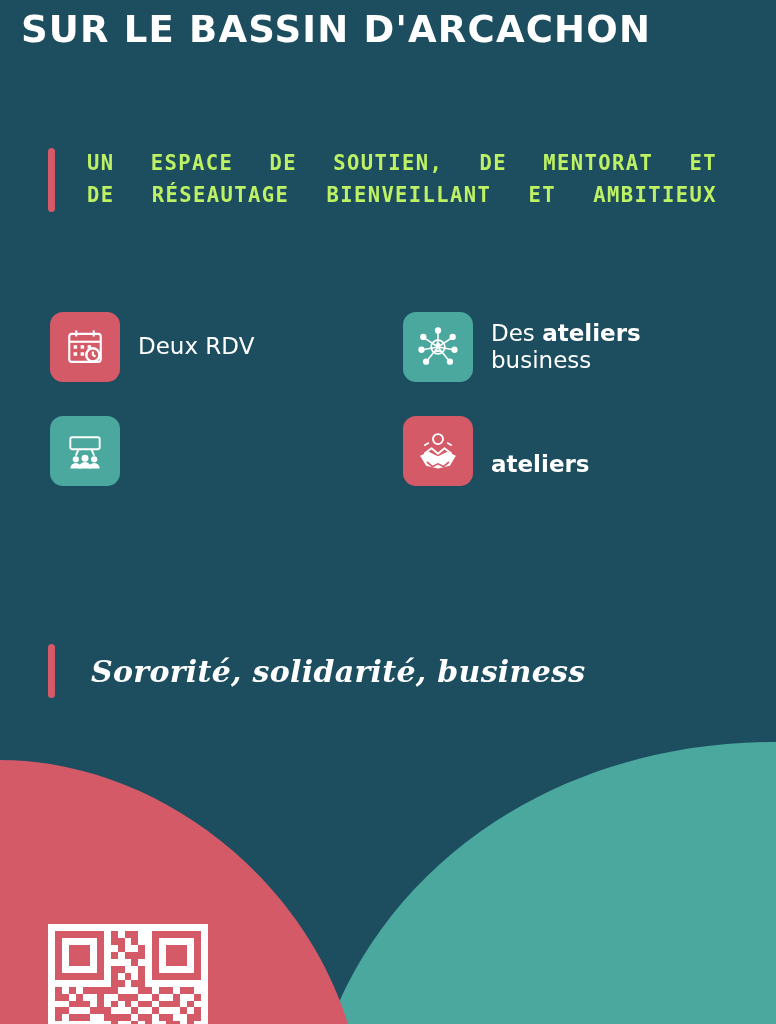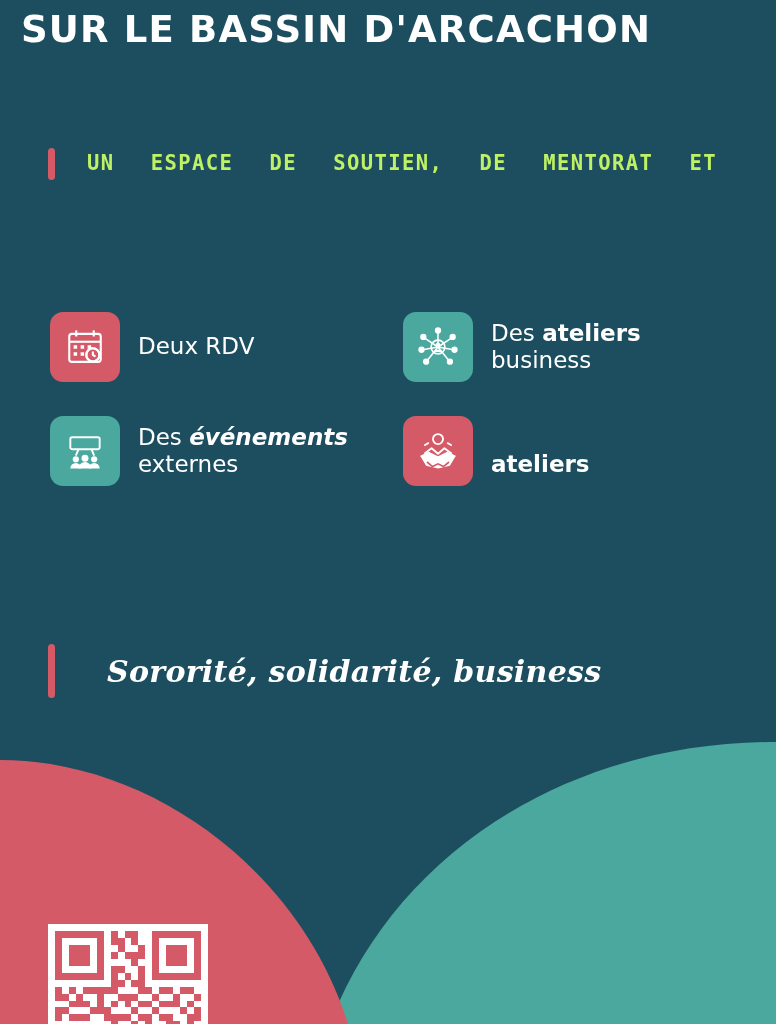--- a/index.html
+++ b/index.html
@@ -120,21 +120,21 @@
     align-items: center;
   }
   .tagline-bar {
     width: 7px;
     height: 54px;
     border-radius: 4px;
     background: #d55a68;
     flex: 0 0 7px;
   }
   .tagline {
-    margin-left: 52px;
+    margin-left: 36px;
     font-family: "DejaVu Serif", serif;
     font-style: italic;
     font-weight: bold;
     font-size: 30px;
     color: #ffffff;
     letter-spacing: 0.3px;
   }
 
   
   .qr {
@@ -163,20 +163,21 @@
   <path d="M776 742 C 560 742, 392 860, 330 1024 L 776 1024 Z" fill="#4aa89e"></path>
   <path d="M0 760 C 150 760, 300 870, 348 1024 L 0 1024 Z" fill="#d55a68"></path>
 </svg>
 
 <div class="title">SUR LE BASSIN D'ARCACHON</div>
 
 <div class="subtitle-wrap">
   <div class="accent-bar"></div>
   <div class="subtitle">
     <span class="line">UN ESPACE DE SOUTIEN, DE MENTORAT ET</span>
+    <span class="line">DE RÉSEAUTAGE BIENVEILLANT ET AMBITIEUX</span>
   </div>
 </div>
 
 <div class="features">
 
   <div class="feature-row">
 
     <div class="feature">
       <div class="feature-icon icon-red">
         <svg width="42" height="42" viewBox="0 0 48 48" fill="none" stroke="#ffffff" stroke-width="2.4">
@@ -238,24 +239,20 @@
           <line x1="17" y1="22" x2="14" y2="29"></line>
           <line x1="31" y1="22" x2="34" y2="29"></line>
           <circle cx="14" cy="33" r="3.4" fill="#ffffff" stroke="none"></circle>
           <circle cx="24" cy="32" r="3.8" fill="#ffffff" stroke="none"></circle>
           <circle cx="34" cy="33" r="3.4" fill="#ffffff" stroke="none"></circle>
           <path d="M8 43 a6 6 0 0 1 12 0 Z" fill="#ffffff" stroke="none"></path>
           <path d="M17 43 a7 7 0 0 1 14 0 Z" fill="#ffffff" stroke="none"></path>
           <path d="M28 43 a6 6 0 0 1 12 0 Z" fill="#ffffff" stroke="none"></path>
         </svg>
       </div>
-      <div class="feature-text">
-        <span>Des </span><i>événements</i><br>
-        <span>externes</span>
-      </div>
     </div>
 
     <div class="feature">
       <div class="feature-icon icon-red">
         <svg width="44" height="44" viewBox="0 0 48 48" fill="none" stroke="#ffffff" stroke-width="2">
           <circle cx="24" cy="11" r="5.5"></circle>
           <path d="M14 15 l-5 3 M34 15 l5 3"></path>
           <path d="M9 27 l8 -6 7 6 7 -6 8 6" stroke-linejoin="round"></path>
           <path d="M5 30 l9 -4 10 5 10 -5 9 4 -6 10 -13 3 -13 -3 Z" fill="#ffffff" stroke="none"></path>
           <path d="M5 30 l9 -4 10 5 10 -5 9 4"></path>

